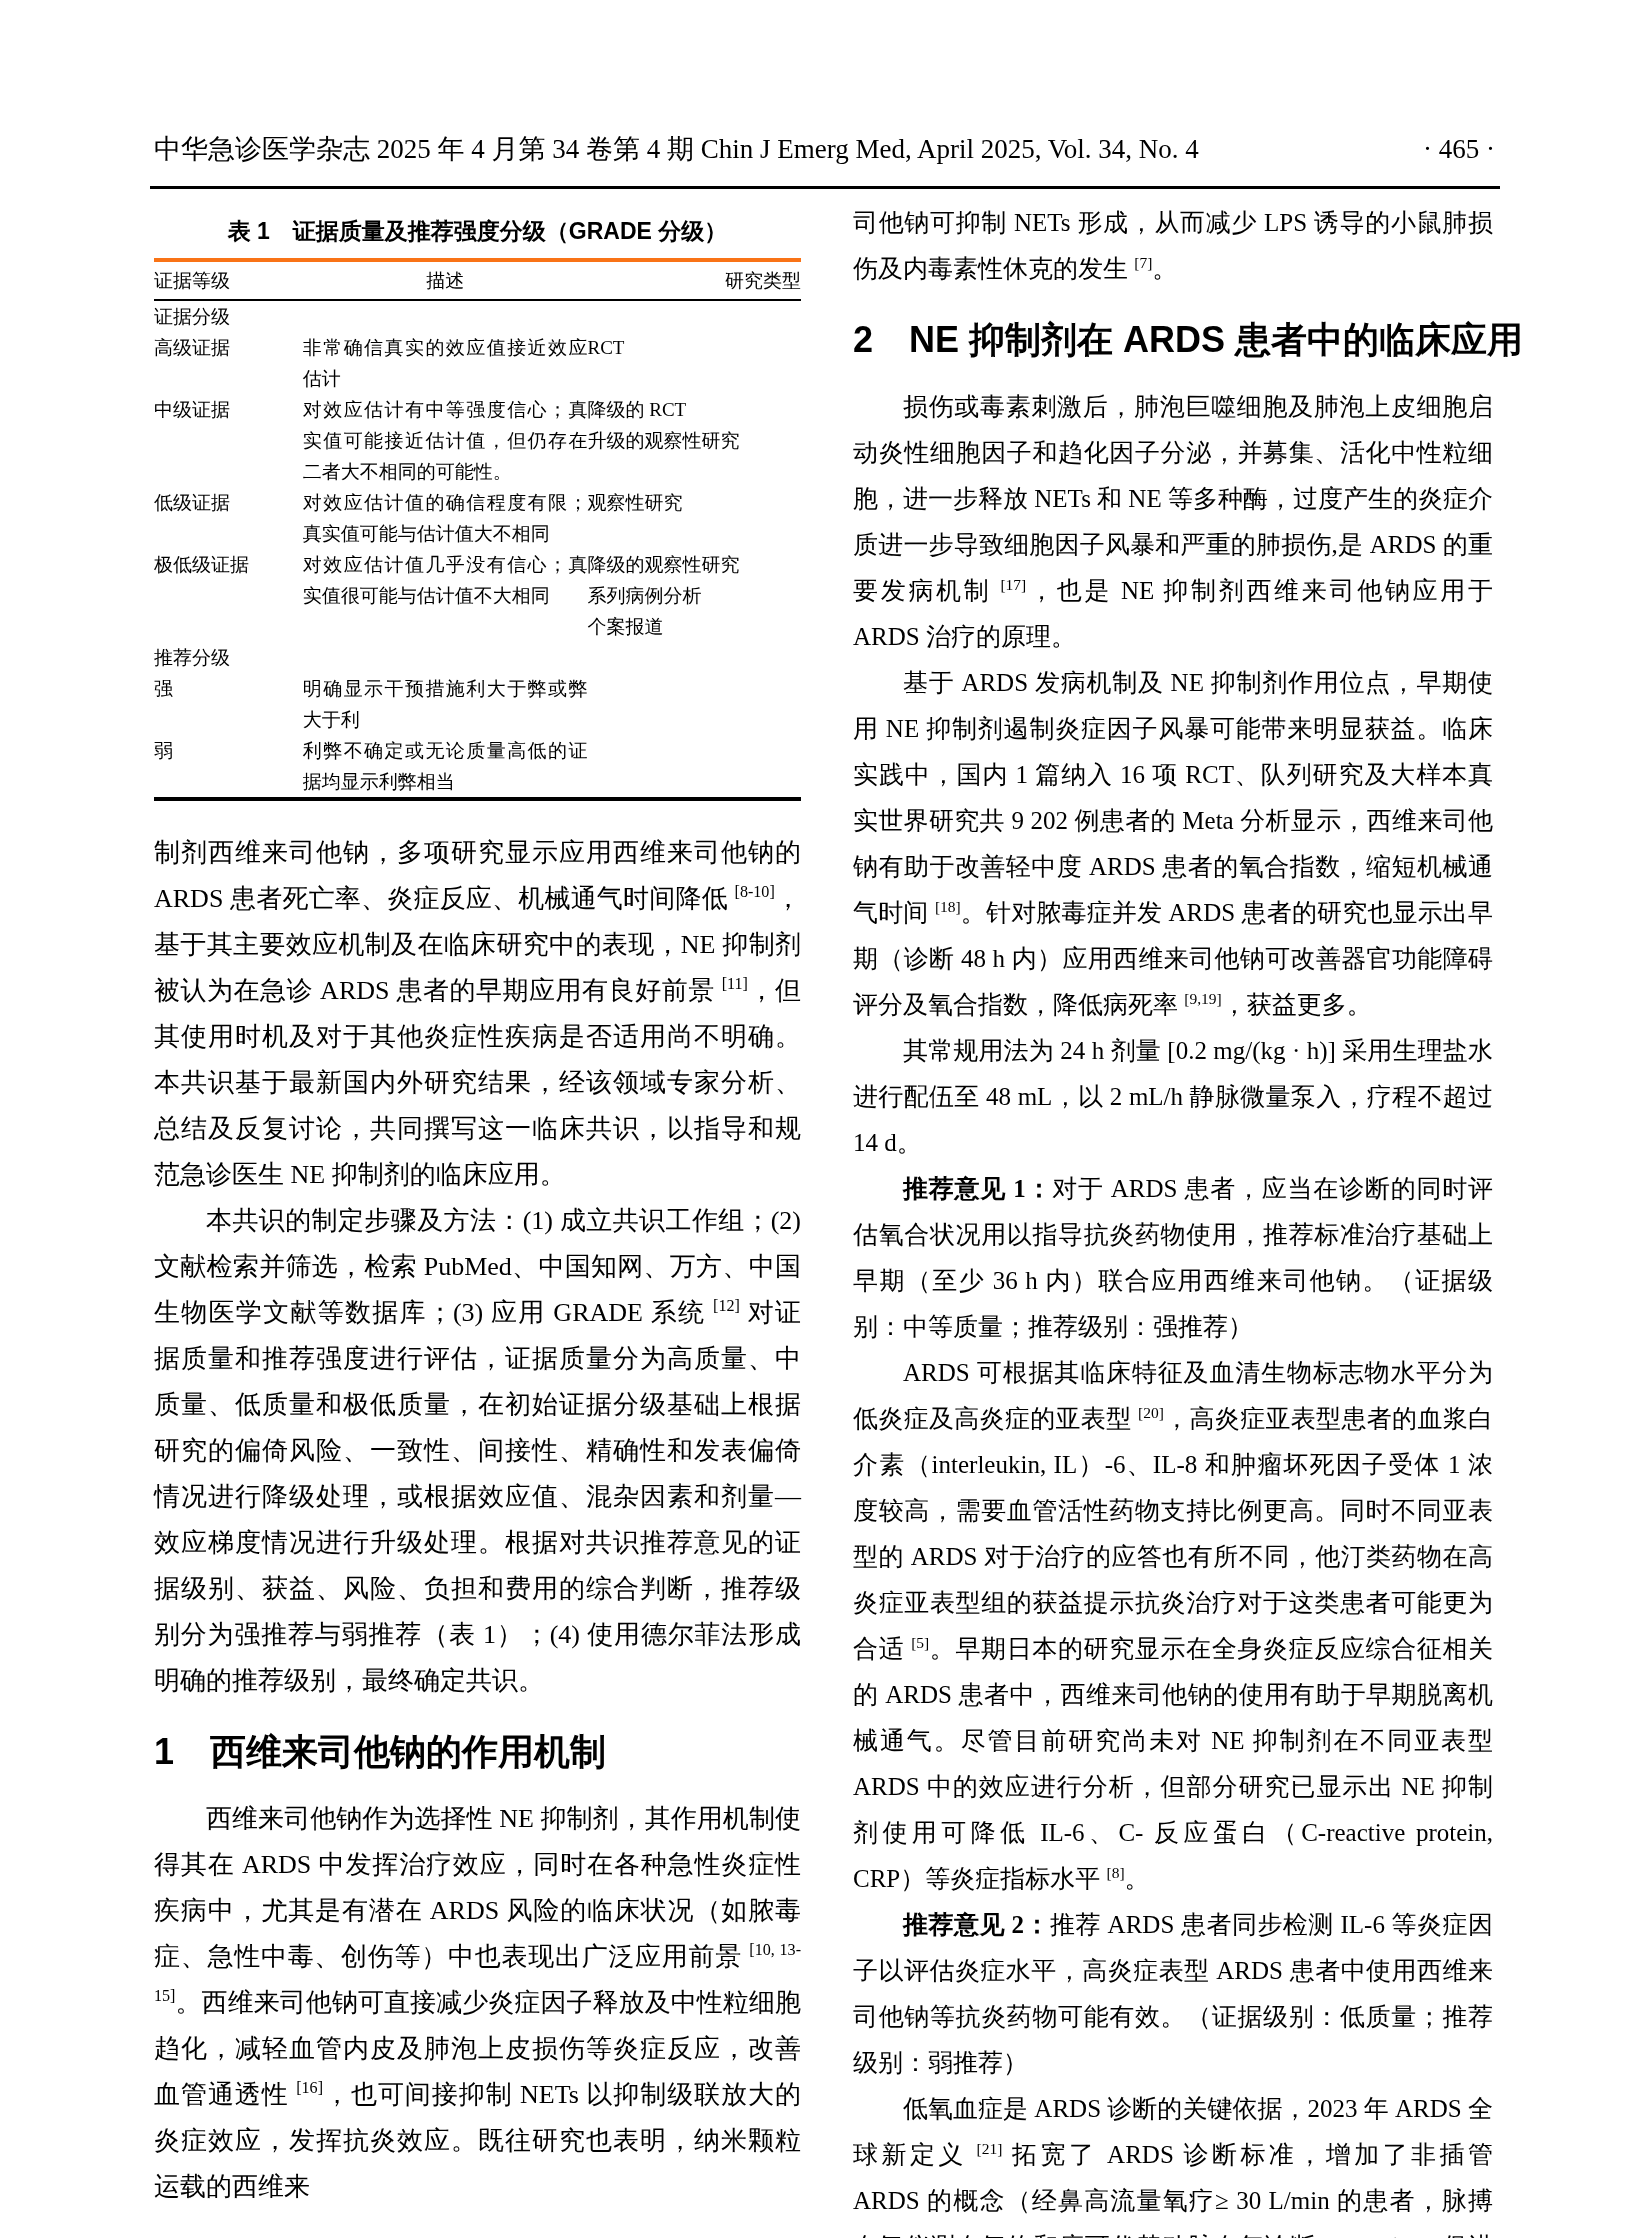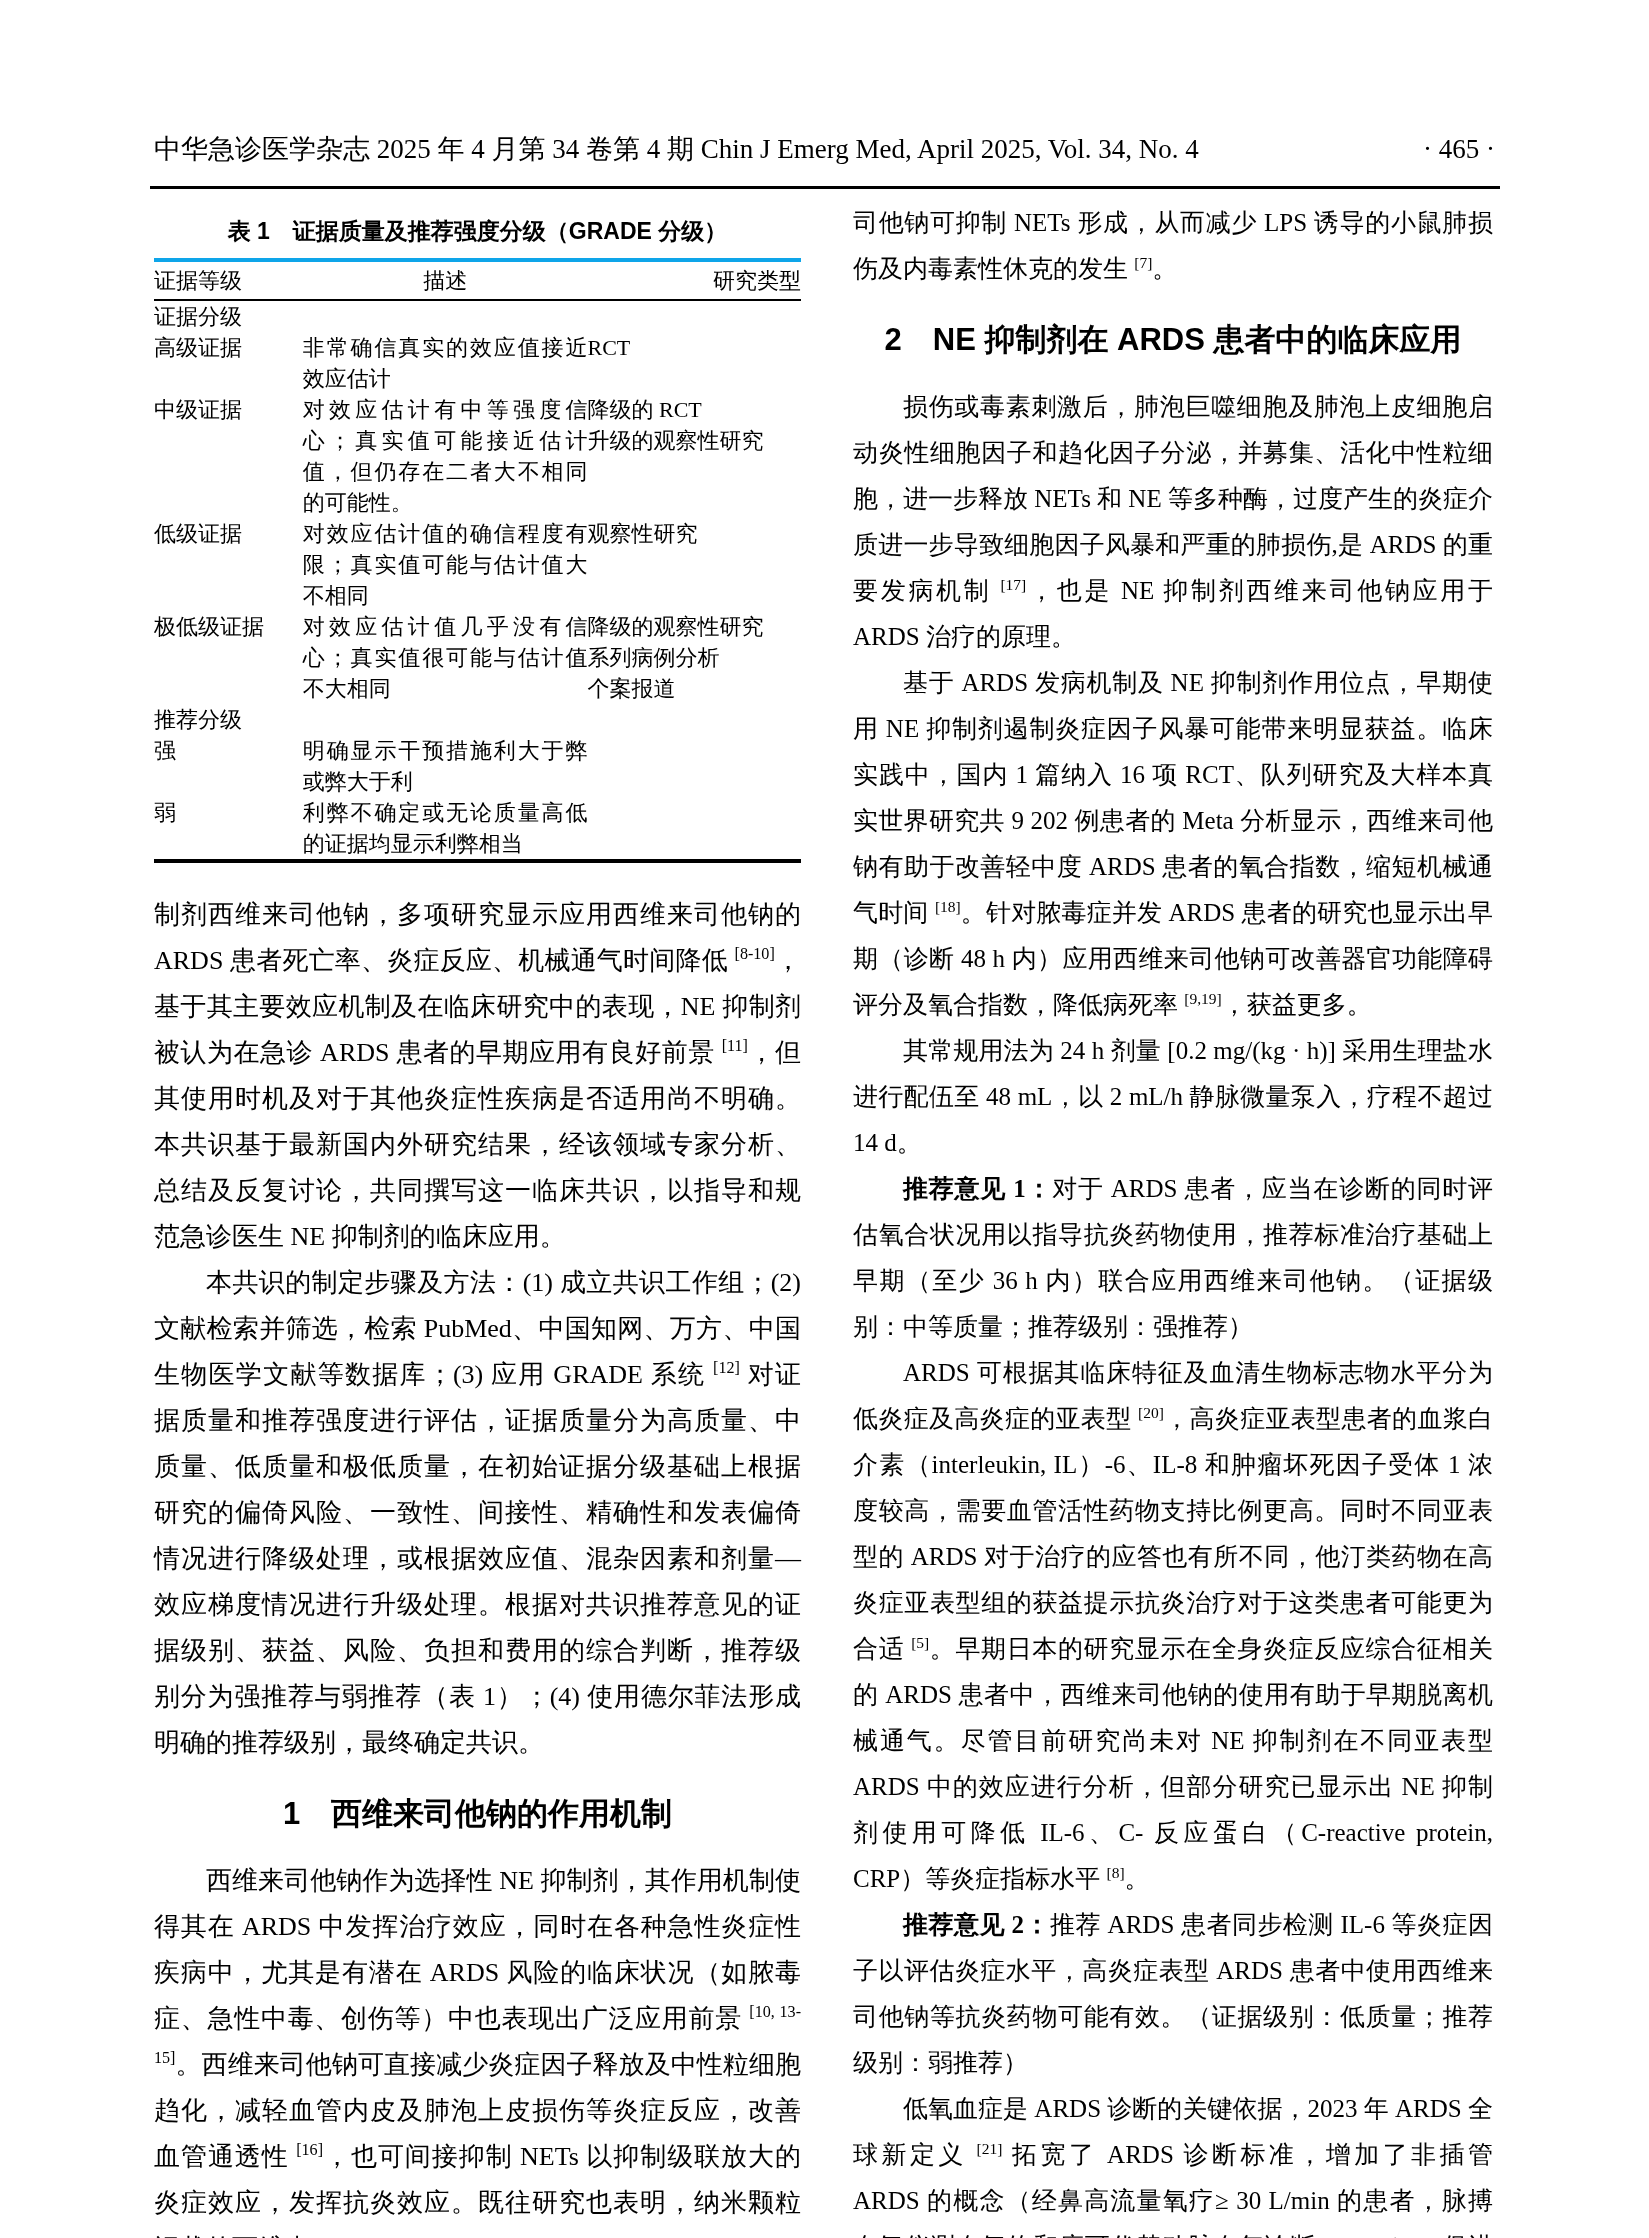--- a/index.html
+++ b/index.html
@@ -26,43 +26,43 @@
   .col-right{left:853px;top:200px;width:640px;font-size:25px;}
   
   .table-block{font-family:"Liberation Serif","DejaVu Serif",serif;}
   .table-title{
     text-align:center;font-weight:bold;font-size:23px;line-height:29px;
     font-family:"Liberation Sans","DejaVu Sans",sans-serif;
     margin:2.7px 0 12px 0;
   }
   table.grade{
     width:100%;border-collapse:collapse;
-    border-top:4px solid #0ea5e9;border-bottom:4px solid #000;
-    font-size:22px;line-height:31px;text-align:left;
+    border-top:4px solid #f97316;border-bottom:4px solid #000;
+    font-size:19px;line-height:31px;text-align:left;
   }
   table.grade thead tr{border-bottom:2px solid #000;}
   table.grade th{font-weight:normal;padding:3.3px 0;}
   table.grade td{vertical-align:top;padding:0;}
   .h-lvl{text-align:left;width:23%;}
   .h-desc{text-align:center;width:44%;}
   .h-typ{text-align:right;width:33%;}
   td.lvl{padding-left:0.9em;}
   tr.group td{padding-left:0;}
   td.typ{white-space:pre-line;padding-left:4px;}
   td.desc{padding-right:9.3px;text-align:justify;}
   
   .para{margin:0;}
   .indent{text-indent:2em;}
   .first-para{margin-top:29px;}
   sup{font-size:0.62em;line-height:0;}
   .b{font-weight:bold;}
   h2.sec{
     font-family:"Liberation Sans","DejaVu Sans",sans-serif;
-    font-weight:bold;font-size:31px;line-height:40px;
-    margin:28px 0 24px 0;text-align:center;text-indent:0;
+    font-weight:bold;font-size:36px;line-height:40px;
+    margin:28px 0 24px 0;text-align:left;text-indent:0;
     white-space:nowrap;
   }
 </style>
 </head>
 <body>
 
 <div class="page">
 
   <div class="page-header">
     <span>中华急诊医学杂志 2025 年 4 月第 34 卷第 4 期 Chin J Emerg Med,  April  2025, Vol. 34, No. 4</span>

